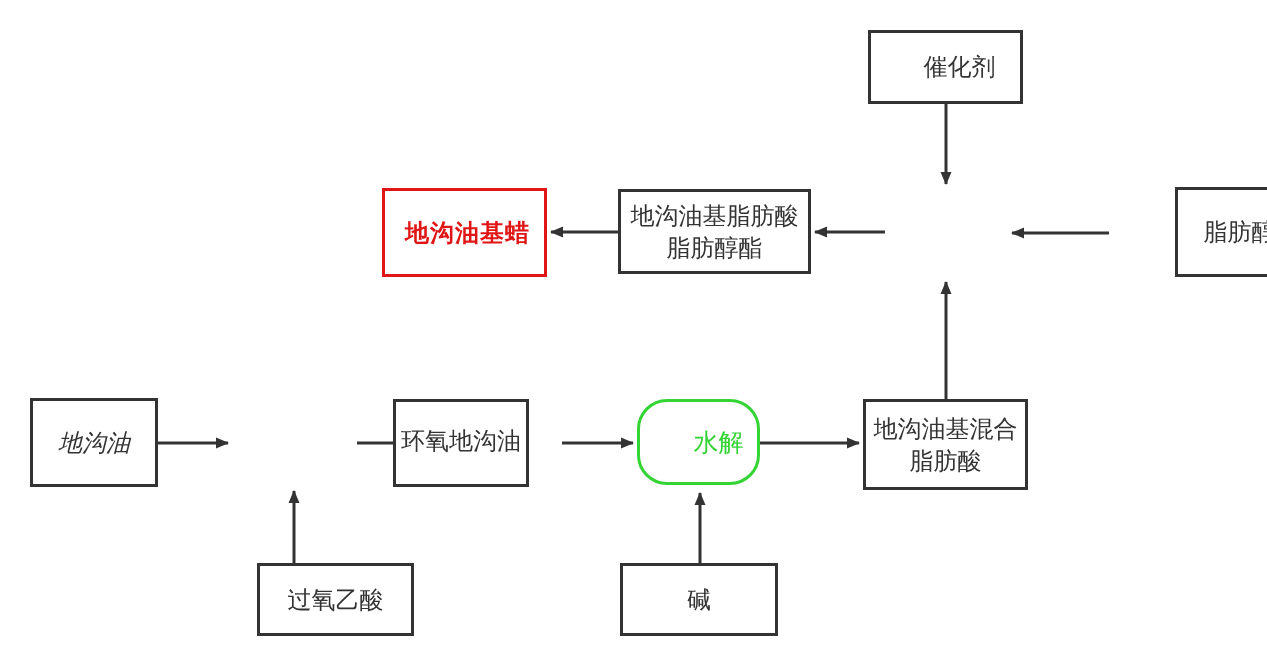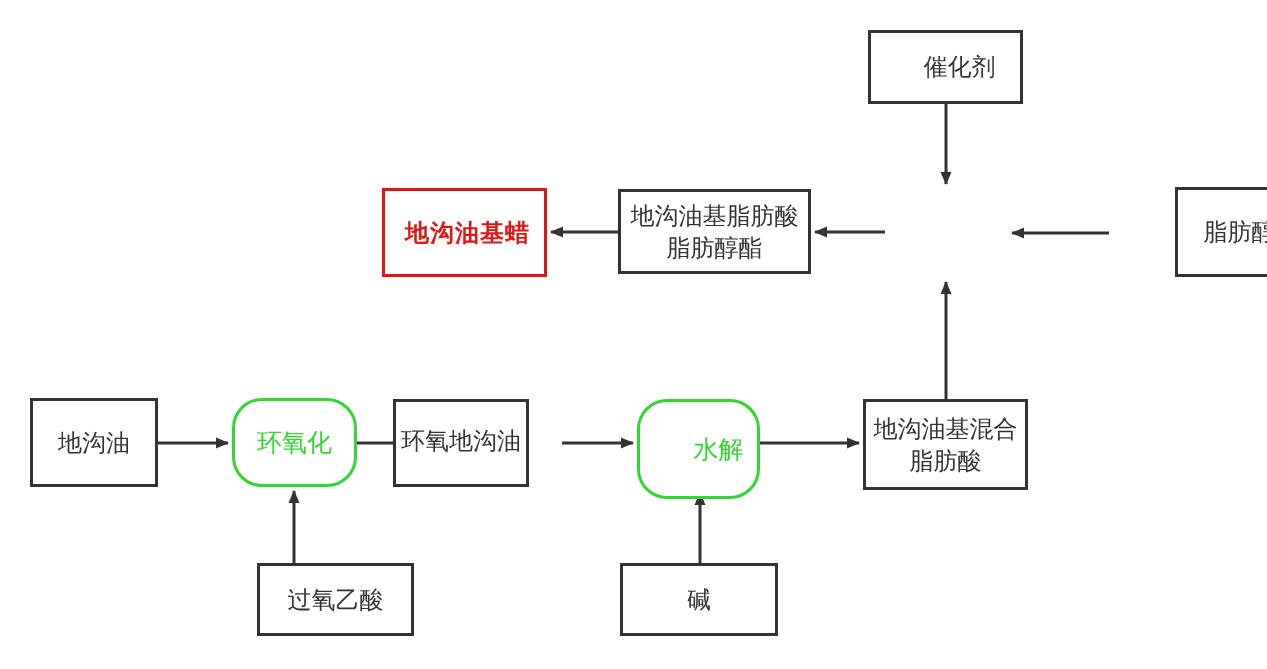--- a/index.html
+++ b/index.html
@@ -83,27 +83,26 @@
   <div class="node" style="left:868px; top:30px; width:155px; height:74px;padding-left:28px;">催化剂</div>
 
 
   <div class="node" style="left:1175px; top:187px; width:129px; height:90px;">脂肪醇</div>
 
   <div class="node" style="left:618px; top:189px; width:193px; height:85px;">地沟油基脂肪酸
 脂肪醇酯</div>
 
   <div class="node highlight" style="left:382px; top:188px; width:165px; height:89px;padding-left:6px;">地沟油基蜡</div>
 
-  <div class="node" style="left:30px; top:398px; width:128px; height:89px;">地沟油</div>
+  <div class="node" style="left:30px; top:398px; width:128px; height:89px;font-style:italic;">地沟油</div>
 
-  <div class="node process" style="left:232px; top:398px; width:125px; height:89px;">环氧化</div>
 
   <div class="node" style="left:393px; top:399px; width:136px; height:88px;font-family:Liberation Mono, monospace;">环氧地沟油</div>
 
-  <div class="node process" style="left:637px; top:399px; width:123px; height:100px;padding-left:40px;">水解</div>
+  <div class="node process" style="left:637px; top:399px; width:123px; height:86px;padding-left:40px;">水解</div>
 
   <div class="node" style="left:863px; top:399px; width:165px; height:91px;">地沟油基混合
 脂肪酸</div>
 
   <div class="node" style="left:221px; top:563px; width:157px; height:73px;margin-left:36px;">过氧乙酸</div>
 
   <div class="node" style="left:620px; top:563px; width:158px; height:73px;">碱</div>
 
 </div>
 

